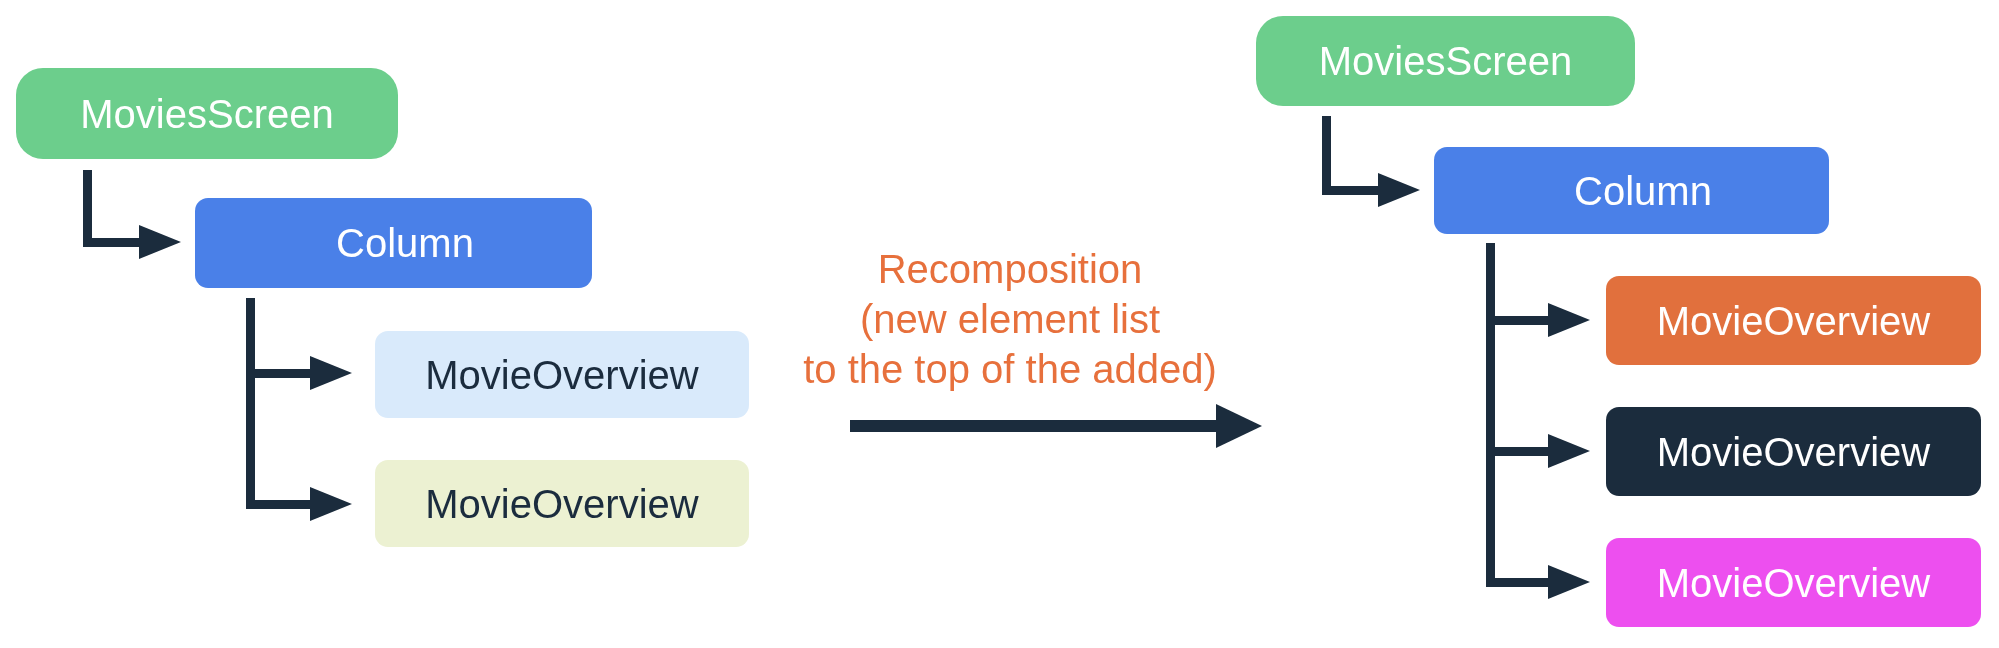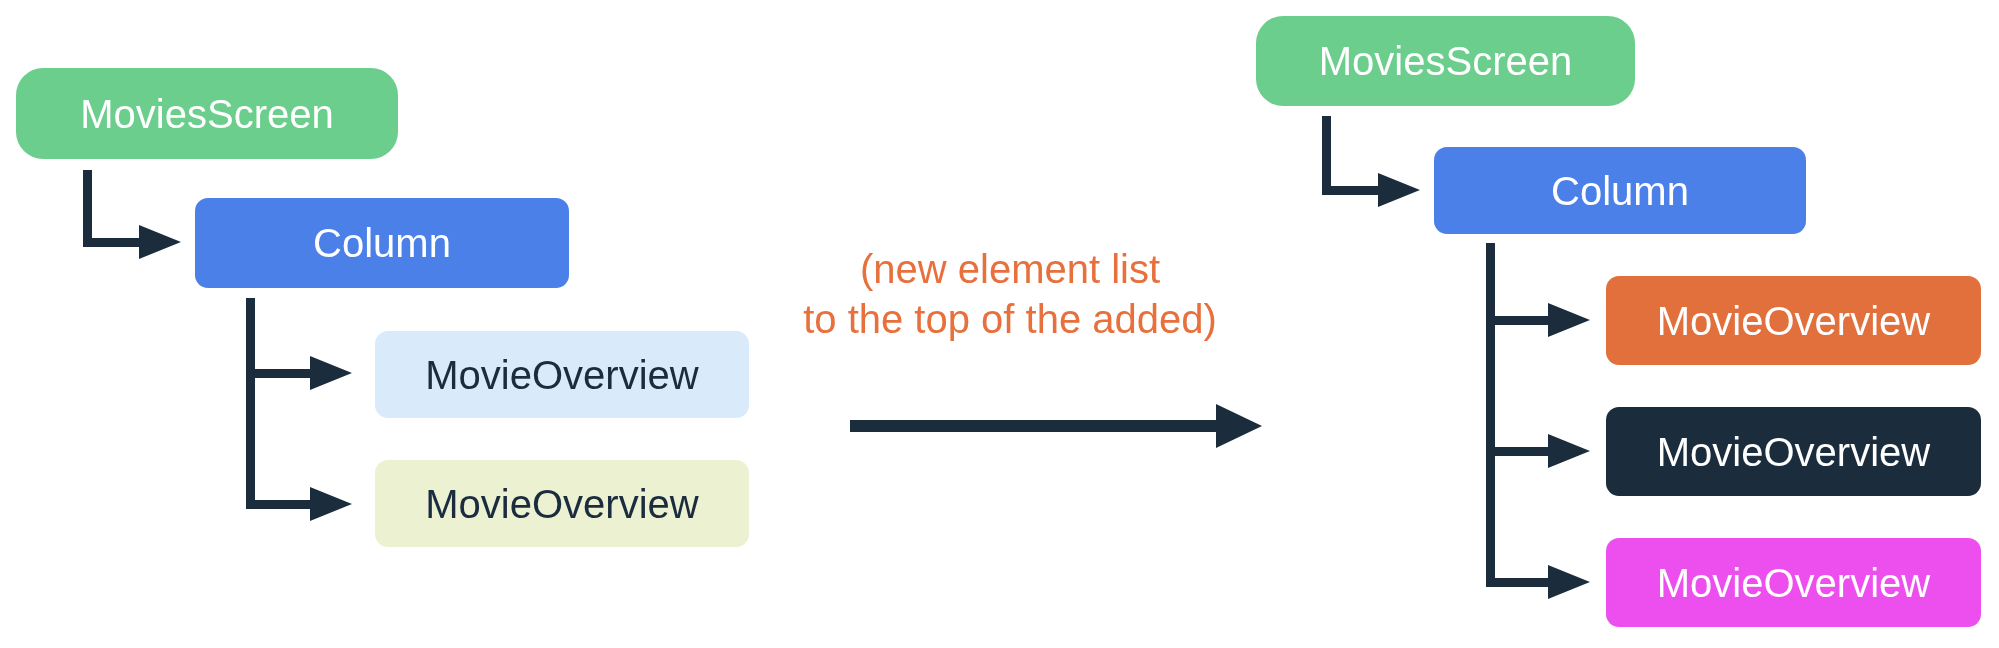--- a/index.html
+++ b/index.html
@@ -19,21 +19,21 @@
     position: absolute;
     border-radius: 13px;
     display: flex;
     align-items: center;
     justify-content: center;
     font-size: 40px;
     line-height: 1;
     white-space: nowrap;
   }
   .node.green       { background: var(--green);        color: var(--label_light); border-radius: 27px; }
-  .node.blue        { background: var(--blue);         color: var(--label_light); }
+  .node.blue        { background: var(--blue);         color: var(--label_light); padding-left: 23px; }
   .node.lightblue   { background: var(--light_blue);   color: var(--label_dark); }
   .node.lightyellow { background: var(--light_yellow); color: var(--label_dark); }
   .node.orange      { background: var(--orange);       color: var(--label_light); }
   .node.navy        { background: var(--navy);         color: var(--label_light); }
   .node.magenta     { background: var(--magenta);      color: var(--label_light); }
 
   .line {
     position: absolute;
     background: var(--connector);
   }
@@ -119,20 +119,21 @@
   <div class="line lt-spine"></div>
   <div class="line lt-b0-h"></div>
   <div class="arrowhead lt-b0-head"></div>
   <div class="line lt-b1-h"></div>
   <div class="arrowhead lt-b1-head"></div>
 
   <div class="node lightblue lt-child0">MovieOverview</div>
   <div class="node lightyellow lt-child1">MovieOverview</div>
 
   <div class="annotation">
+    <div>Recomposition</div>
     <div>(new element list</div>
     <div>to the top of the added)</div>
   </div>
   <div class="line mid-line"></div>
   <div class="arrowhead big mid-head"></div>
 
   <div class="node green rt-root">MoviesScreen</div>
 
   <div class="line rt-c1-v"></div>
   <div class="line rt-c1-h"></div>

